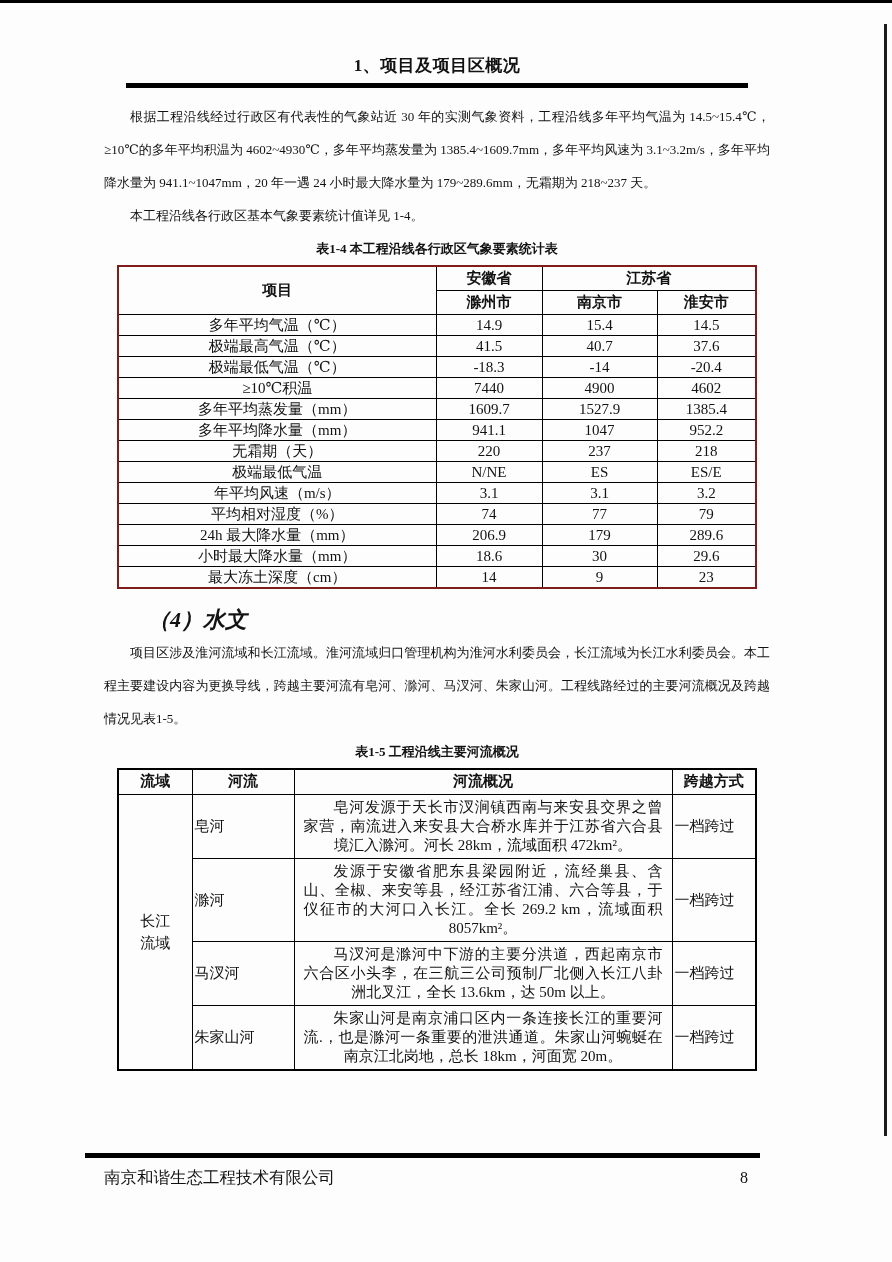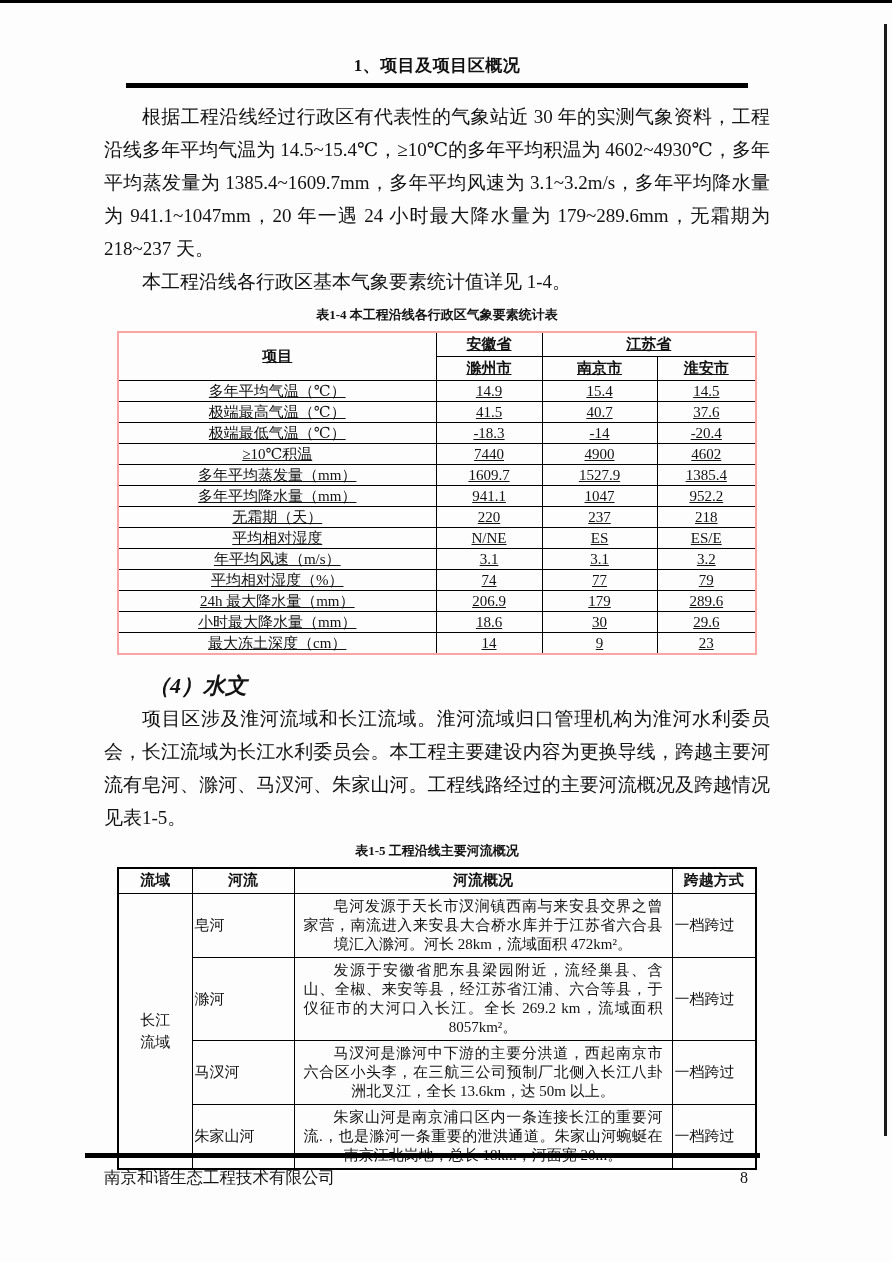--- a/index.html
+++ b/index.html
@@ -22,32 +22,32 @@
   .header-title {
     font-size: 17px; font-weight: bold; text-align: center;
     margin: 0; letter-spacing: 0.5px; line-height: 22px;
   }
   .header-rule {
     width: 622px; margin: 6px auto 0;
     height: 2px; border-top: 2px solid #000; border-bottom: 3px solid #000;
   }
 
   .body-text {
-    font-size: 19px; line-height: 33px;
+    font-size: 13px; line-height: 33px;
     text-align: justify; text-indent: 2em; margin: 0;
   }
   .para-climate { margin-top: 12px; }
 
   .table-caption {
     font-size: 13px; font-weight: bold; text-align: center;
     margin: 6px 0 6px; line-height: 21px;
   }
 
   table { border-collapse: collapse; table-layout: fixed; margin: 0 auto; }
-  .t1 { width: 638px; font-size: 15px; border: 2px solid #fca5a5; text-decoration: underline; }
+  .t1 { width: 638px; font-size: 15px; border: 2px solid #7f1d1d; }
   .t1 th, .t1 td {
     border: 1px solid #000; text-align: center;
     padding: 0 2px; height: 21px; line-height: 20px;
     white-space: nowrap; overflow: hidden;
   }
   .t1 thead th { font-weight: bold; height: 24px; }
 
   .section-heading {
     font-size: 22px; font-weight: bold; text-indent: 2em;
     margin: 14px 0 0; line-height: 33px; font-style: italic;
@@ -145,21 +145,21 @@
             <td>1047</td>
             <td>952.2</td>
           </tr>
           <tr>
             <td>无霜期（天）</td>
             <td>220</td>
             <td>237</td>
             <td>218</td>
           </tr>
           <tr>
-            <td>平均相对湿度</td>
+            <td>极端最低气温</td>
             <td>N/NE</td>
             <td>ES</td>
             <td>ES/E</td>
           </tr>
           <tr>
             <td>年平均风速（m/s）</td>
             <td>3.1</td>
             <td>3.1</td>
             <td>3.2</td>
           </tr>

